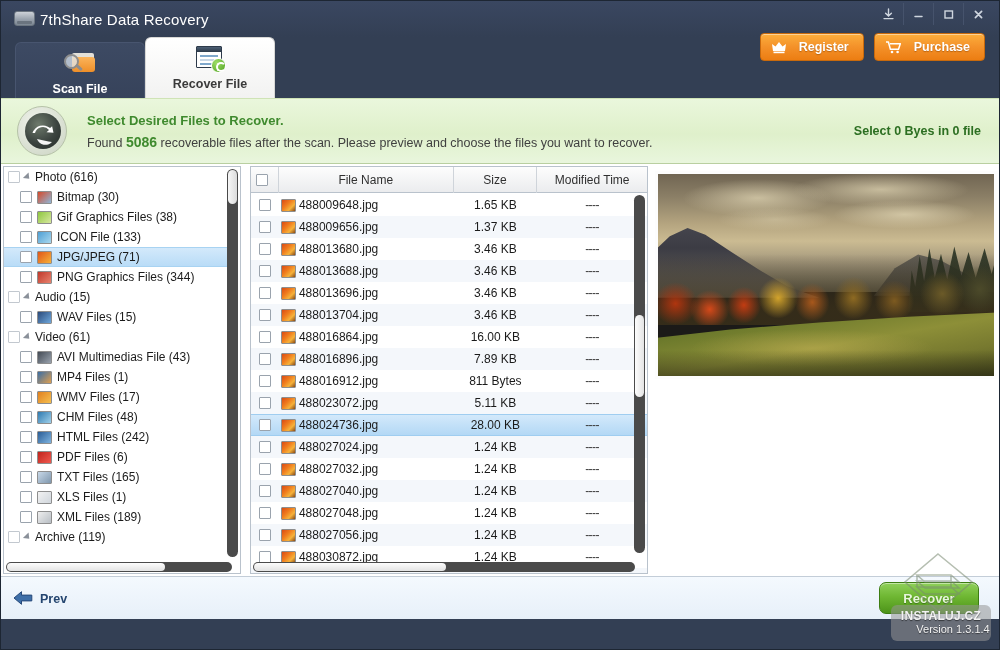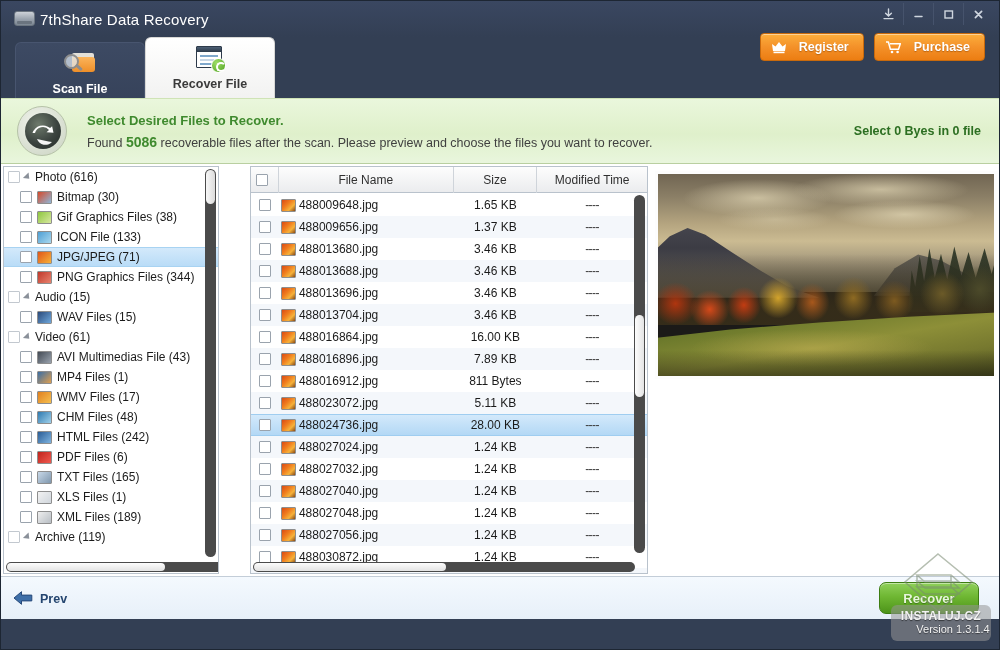--- a/index.html
+++ b/index.html
@@ -154,21 +154,21 @@
   }
 
   
   .main {
     position: absolute; left: 0; top: 163px; width: 1000px; height: 412px;
     background: #ffffff;
   }
 
   
   .sidebar {
-    position: absolute; left: 2px; top: 2px; width: 216px; height: 408px;
+    position: absolute; left: 2px; top: 2px; width: 238px; height: 408px;
     background: #ffffff; border: 1px solid #b9c2cc; overflow: hidden;
   }
   .tree { position: absolute; left: 0; top: 0; width: 228px; }
   .tnode {
     height: 20px; display: flex; align-items: center; font-size: 12px; color: #1b1b1b;
     padding-left: 4px; white-space: nowrap;
   }
   .tnode.child { padding-left: 16px; }
   .tnode.sel {
     background: linear-gradient(180deg,#d3e9fb 0%,#b9dcf7 100%);

